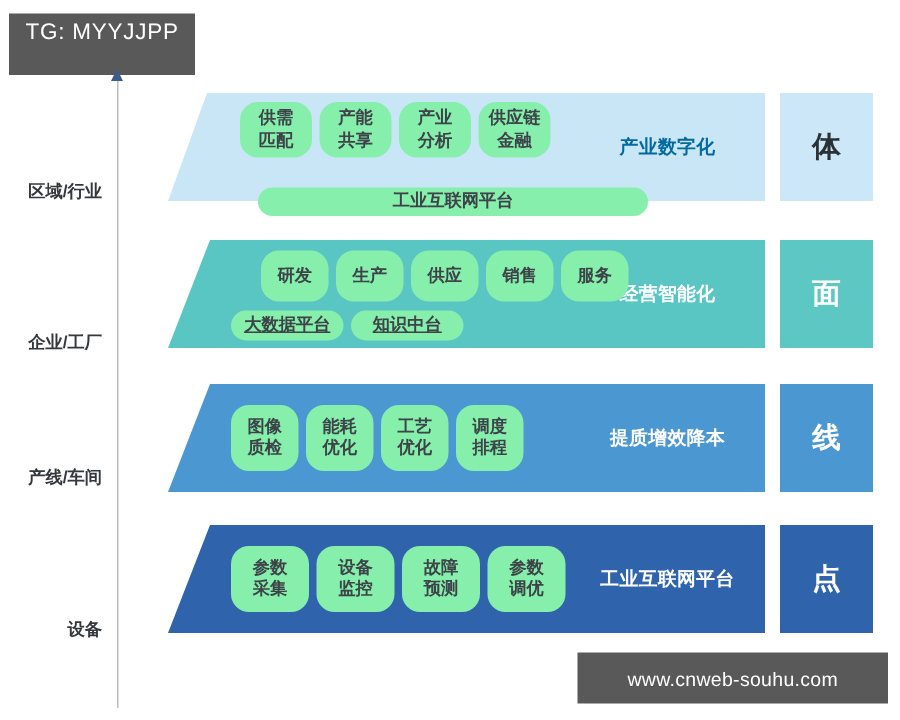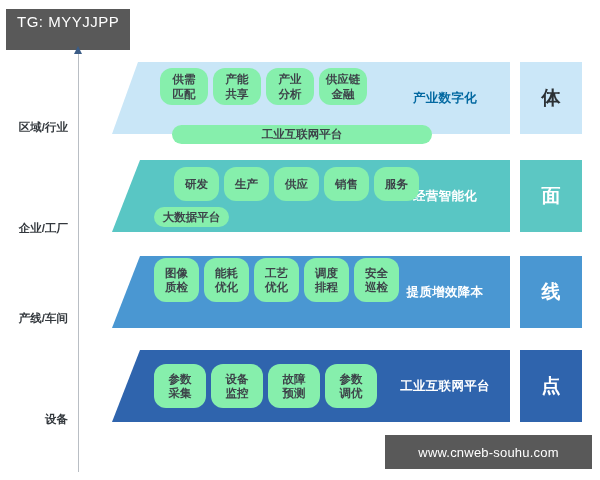--- a/index.html
+++ b/index.html
@@ -142,27 +142,27 @@
   .r1 .tiles-bottom { left: 48px; top: 63px; padding-left: 12px; }
   .r1 .tiles-bottom .tile { width: 260px; height: 19px; }
 
   
   .r2 .band-body { background: #59c6c4; }
   .r2 .band-cap  { background: #5cc7c3; color: #ffffff; }
   .r2 .band-theme { color: #ffffff; }
   .r2 .tiles-top { left: 42px; top: 7px; padding-left: 20px; }
   .r2 .tiles-top .tile { width: 45px; height: 34px; }
   .r2 .tiles-bottom { left: 42px; top: 47px; }
-  .r2 .tiles-bottom .tile { width: 75px; height: 20px; }
+  .r2 .tiles-bottom .tile { width: 75px; height: 20px; text-decoration: underline; }
 
   
   .r3 .band-body { background: #4a97d2; }
   .r3 .band-cap  { background: #4a97d2; color: #ffffff; }
   .r3 .band-theme { color: #ffffff; }
-  .r3 .tiles-top { left: 42px; top: 2px; }
+  .r3 .tiles-top { left: 42px; top: 14px; }
   .r3 .tiles-top .tile { width: 45px; height: 44px; }
 
   
   .r4 .band-body { background: #2f64ad; }
   .r4 .band-cap  { background: #2f64ad; color: #ffffff; }
   .r4 .band-theme { color: #ffffff; }
   .r4 .tiles-top { left: 42px; top: 14px; }
   .r4 .tiles-top .tile { width: 52px; height: 44px; }
 
   
@@ -219,38 +219,37 @@
   <div class="band-cap">面</div>
   <div class="tile-row tiles-top">
     <div class="tile">研发</div>
     <div class="tile">生产</div>
     <div class="tile">供应</div>
     <div class="tile">销售</div>
     <div class="tile">服务</div>
   </div>
   <div class="tile-row tiles-bottom">
     <div class="tile wide">大数据平台</div>
+    <div class="tile wide">知识中台</div>
   </div>
 </div>
 
 <div class="band-row r3" style="top:256px">
   <div class="band-body"></div>
   <div class="band-theme">提质增效降本</div>
   <div class="band-cap">线</div>
   <div class="tile-row tiles-top">
     <div class="tile">图像
 质检</div>
     <div class="tile">能耗
 优化</div>
     <div class="tile">工艺
 优化</div>
     <div class="tile">调度
 排程</div>
-    <div class="tile">安全
-巡检</div>
   </div>
 </div>
 
 <div class="band-row r4" style="top:350px">
   <div class="band-body"></div>
   <div class="band-theme">工业互联网平台</div>
   <div class="band-cap">点</div>
   <div class="tile-row tiles-top">
     <div class="tile">参数
 采集</div>

